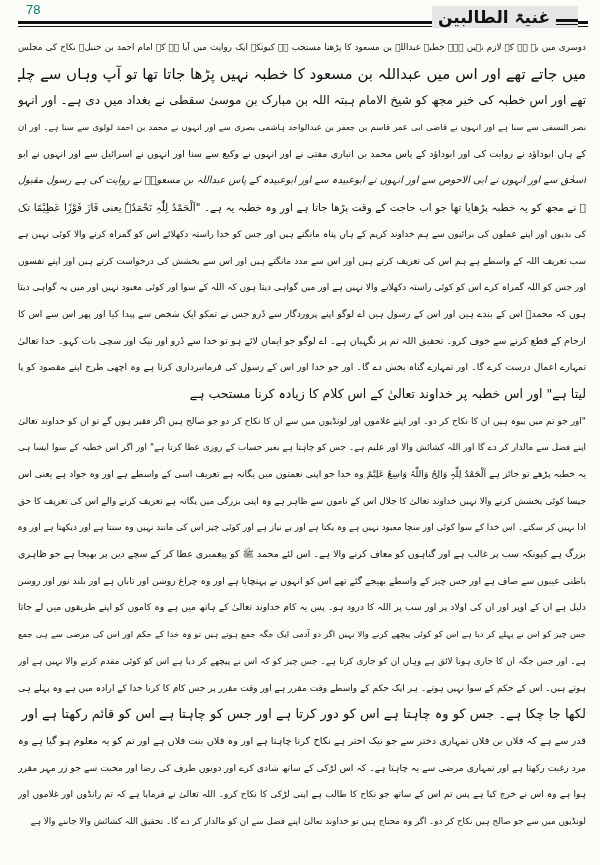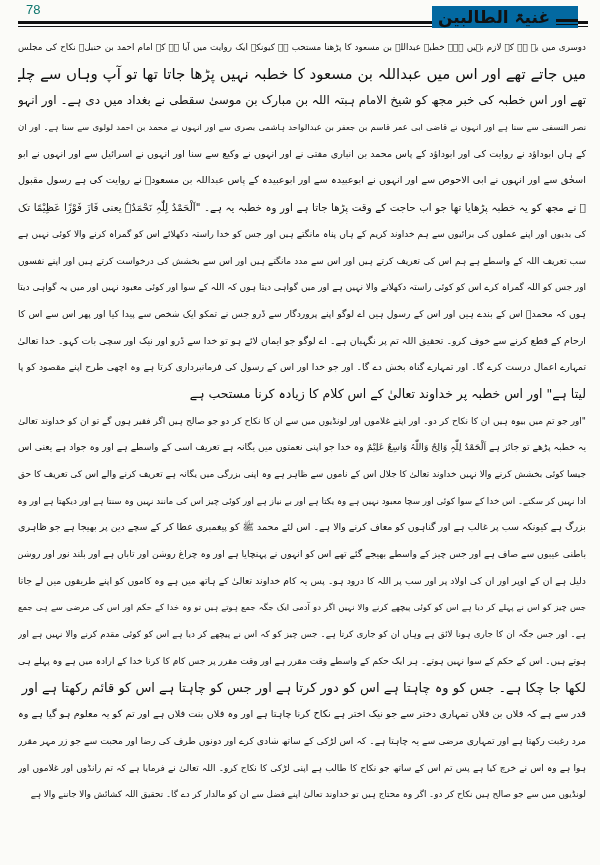--- a/index.html
+++ b/index.html
@@ -16,21 +16,21 @@
   .page-num {
     position: absolute; left: 8px; top: 0px;
     font-family: "Liberation Sans", sans-serif; font-size: 13px; color: #0f766e;
   }
   .rule {
     position: absolute; left: 0; right: 0; top: 19px;
     border-top: 3px solid #111; border-bottom: 1px solid #111; height: 2px;
   }
   .title-wrap {
     position: absolute; right: 10px; top: 4px;
-    display: flex; align-items: center; background: #0369a1; padding: 0 0 0 6px;
+    display: flex; align-items: center; background: #e5e5e5; padding: 0 0 0 6px;
     direction: rtl;
   }
   .title {
     font-family: "DejaVu Sans", sans-serif; font-weight: bold; font-size: 17px;
     direction: rtl; color: #111; line-height: 22px;
   }
   .title-dash {
     width: 22px; border-top: 3px solid #111; border-bottom: 1px solid #111; height: 2px;
     margin-right: 0; margin-left: 6px; margin-top: 10px;
   }
@@ -59,30 +59,31 @@
       <span class="title">غنیۃ الطالبین</span>
     </div>
   </div>
 
   <div class="body-text" id="body-text">
     <div class="line" style="font-size: 8.75px;">دوسری میں یہ ہے کہ لازم نہیں ہے۔ خطبہ عبداللہ بن مسعود کا پڑھنا مستحب ہے کیونکہ ایک روایت میں آیا ہے کہ امام احمد بن حنبلؒ نکاح کی مجلس</div>
     <div class="line" style="font-size: 15px;">میں جاتے تھے اور اس میں عبداللہ بن مسعود کا خطبہ نہیں پڑھا جاتا تھا تو آپ وہاں سے چلے آیا کرتے تھے۔ اور نکاح کی مجلس میں شریک نہیں ہوتے</div>
     <div class="line" style="font-size: 12px;">تھے اور اس خطبہ کی خبر مجھ کو شیخ الامام ہبتہ اللہ بن مبارک بن موسیٰ سقطی نے بغداد میں دی ہے۔ اور انہوں نے قاضی مظفر ہناد بن ابراہیم بن محمد بن</div>
     <div class="line" style="font-size: 8.5px;">نصر النسفی سے سنا ہے اور انہوں نے قاضی ابی عمر قاسم بن جعفر بن عبدالواحد ہاشمی بصری سے اور انہوں نے محمد بن احمد لولوی سے سنا ہے۔ اور ان</div>
     <div class="line" style="font-size: 9.5px;">کے ہاں ابوداؤد نے روایت کی اور ابوداؤد کے پاس محمد بن انباری مفتی نے اور انہوں نے وکیع سے سنا اور انہوں نے اسرائیل سے اور انہوں نے ابو</div>
-    <div class="line" style="font-size: 9.75px;">اسحٰق سے اور انہوں نے ابی الاحوص سے اور انہوں نے ابوعبیدہ سے اور ابوعبیدہ کے پاس عبداللہ بن مسعودؓ نے روایت کی ہے رسول مقبول</div>
+    <div class="line" style="font-size: 9.75px; font-style: italic;">اسحٰق سے اور انہوں نے ابی الاحوص سے اور انہوں نے ابوعبیدہ سے اور ابوعبیدہ کے پاس عبداللہ بن مسعودؓ نے روایت کی ہے رسول مقبول</div>
     <div class="line" style="font-size: 10.25px;">ﷺ نے مجھ کو یہ خطبہ پڑھایا تھا جو اب حاجت کے وقت پڑھا جاتا ہے اور وہ خطبہ یہ ہے۔ "اَلْحَمْدُ لِلّٰہِ نَحْمَدُہٗ یعنی فَازَ فَوْزًا عَظِیْمًا تک</div>
     <div class="line" style="font-size: 9px;">کی بدیوں اور اپنے عملوں کی برائیوں سے ہم خداوند کریم کے ہاں پناہ مانگتے ہیں اور جس کو خدا راستہ دکھلائے اس کو گمراہ کرنے والا کوئی نہیں ہے</div>
     <div class="line" style="font-size: 9px;">سب تعریف اللہ کے واسطے ہے ہم اس کی تعریف کرتے ہیں اور اس سے مدد مانگتے ہیں اور اس سے بخشش کی درخواست کرتے ہیں اور اپنے نفسوں</div>
     <div class="line" style="font-size: 9px;">اور جس کو اللہ گمراہ کرے اس کو کوئی راستہ دکھلانے والا نہیں ہے اور میں گواہی دیتا ہوں کہ اللہ کے سوا اور کوئی معبود نہیں اور میں یہ گواہی دیتا</div>
     <div class="line" style="font-size: 9.25px;">ہوں کہ محمدؐ اس کے بندے ہیں اور اس کے رسول ہیں اے لوگو اپنے پروردگار سے ڈرو جس نے تمکو ایک شخص سے پیدا کیا اور پھر اس سے اس کا</div>
     <div class="line" style="font-size: 9.5px;">ارحام کے قطع کرنے سے خوف کرو۔ تحقیق اللہ تم پر نگہبان ہے۔ اے لوگو جو ایمان لائے ہو تو خدا سے ڈرو اور نیک اور سچی بات کہو۔ خدا تعالیٰ</div>
     <div class="line" style="font-size: 9.25px;">تمہارے اعمال درست کرے گا۔ اور تمہارے گناہ بخش دے گا۔ اور جو خدا اور اس کے رسول کی فرمانبرداری کرتا ہے وہ اچھی طرح اپنے مقصود کو پا</div>
     <div class="line last">لیتا ہے" اور اس خطبہ پر خداوند تعالیٰ کے اس کلام کا زیادہ کرنا مستحب ہے</div>
     <div class="line" style="font-size: 9px;">"اور جو تم میں بیوہ ہیں ان کا نکاح کر دو۔ اور اپنے غلاموں اور لونڈیوں میں سے ان کا نکاح کر دو جو صالح ہیں اگر فقیر ہوں گے تو ان کو خداوند تعالیٰ</div>
+    <div class="line" style="font-size: 8.75px;">اپنے فضل سے مالدار کر دے گا اور اللہ کشائش والا اور علیم ہے۔ جس کو چاہتا ہے بغیر حساب کے روزی عطا کرتا ہے" اور اگر اس خطبہ کے سوا ایسا ہی</div>
     <div class="line" style="font-size: 9.25px;">یہ خطبہ پڑھے تو جائز ہے اَلْحَمْدُ لِلّٰہِ وَالِحٌ وَاللّٰہُ وَاسِعٌ عَلِیْمٌ وہ خدا جو اپنی نعمتوں میں یگانہ ہے تعریف اسی کے واسطے ہے اور وہ جواد ہے یعنی اس</div>
     <div class="line" style="font-size: 9px;">جیسا کوئی بخشش کرنے والا نہیں خداوند تعالیٰ کا جلال اس کے ناموں سے ظاہر ہے وہ اپنی بزرگی میں یگانہ ہے تعریف کرنے والے اس کی تعریف کا حق</div>
     <div class="line" style="font-size: 8.75px;">ادا نہیں کر سکتے۔ اس خدا کے سوا کوئی اور سچا معبود نہیں ہے وہ یکتا ہے اور بے نیاز ہے اور کوئی چیز اس کی مانند نہیں وہ سنتا ہے اور دیکھتا ہے اور وہ</div>
     <div class="line" style="font-size: 9.5px;">بزرگ ہے کیونکہ سب پر غالب ہے اور گناہوں کو معاف کرنے والا ہے۔ اس لئے محمد ﷺ کو پیغمبری عطا کر کے سچے دین پر بھیجا ہے جو ظاہری</div>
     <div class="line" style="font-size: 9.25px;">باطنی عیبوں سے صاف ہے اور جس چیز کے واسطے بھیجے گئے تھے اس کو انہوں نے پہنچایا ہے اور وہ چراغ روشن اور تاباں ہے اور بلند نور اور روشن</div>
     <div class="line" style="font-size: 9.25px;">دلیل ہے ان کے اوپر اور ان کی اولاد پر اور سب پر اللہ کا درود ہو۔ پس یہ کام خداوند تعالیٰ کے ہاتھ میں ہے وہ کاموں کو اپنے طریقوں میں لے جاتا</div>
     <div class="line" style="font-size: 8.5px;">جس چیز کو اس نے پہلے کر دیا ہے اس کو کوئی پیچھے کرنے والا نہیں اگر دو آدمی ایک جگہ جمع ہوتے ہیں تو وہ خدا کے حکم اور اس کی مرضی سے ہی جمع</div>
     <div class="line" style="font-size: 8.75px;">ہے۔ اور جس جگہ ان کا جاری ہونا لائق ہے وہاں ان کو جاری کرتا ہے۔ جس چیز کو کہ اس نے پیچھے کر دیا ہے اس کو کوئی مقدم کرنے والا نہیں ہے اور</div>
     <div class="line" style="font-size: 9px;">ہوتے ہیں۔ اس کے حکم کے سوا نہیں ہوتے۔ ہر ایک حکم کے واسطے وقت مقرر ہے اور وقت مقرر پر جس کام کا کرنا خدا کے ارادہ میں ہے وہ پہلے ہی</div>
     <div class="line" style="font-size: 13px;">لکھا جا چکا ہے۔ جس کو وہ چاہتا ہے اس کو دور کرتا ہے اور جس کو چاہتا ہے اس کو قائم رکھتا ہے اور ام الکتاب اس کے پاس ہے اور یہ اسی کی قضاء و</div>

